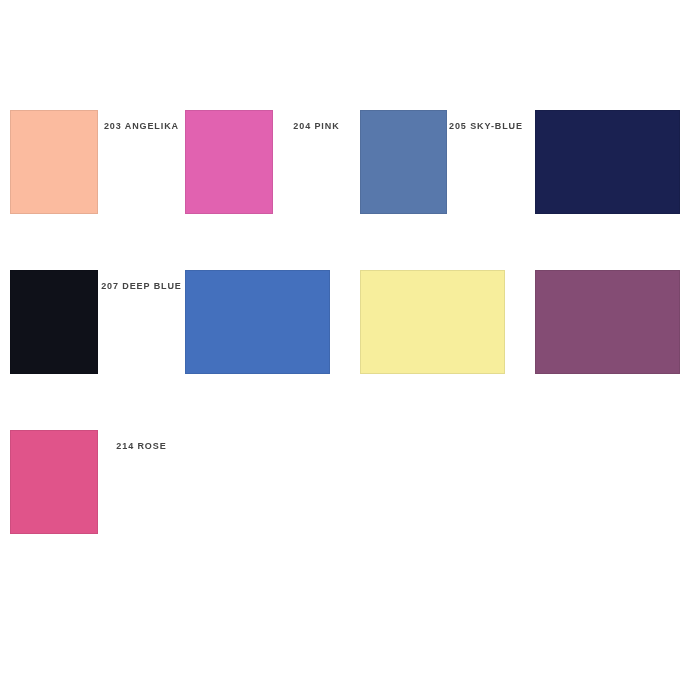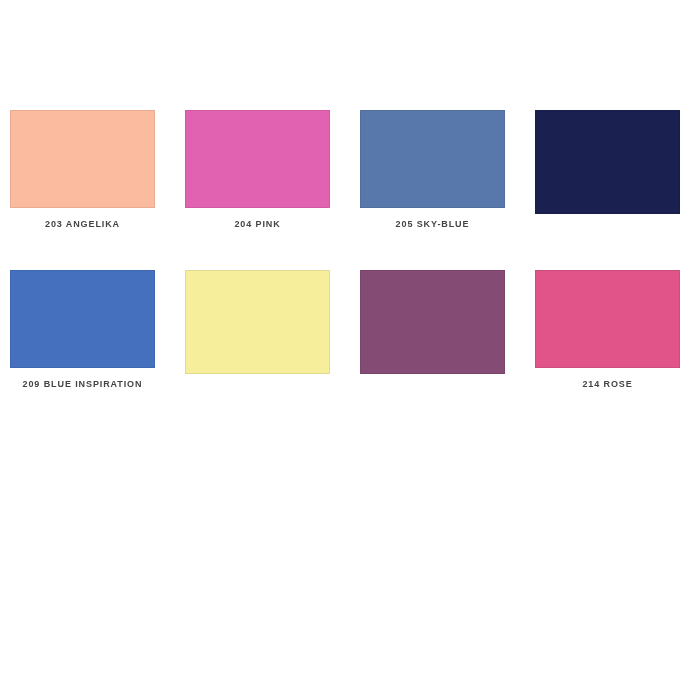--- a/index.html
+++ b/index.html
@@ -30,21 +30,21 @@
     grid-template-columns: repeat(4, 175px);
     grid-template-rows: repeat(3, 160px);
     justify-content: start;
     padding-left: 10px;
     box-sizing: border-box;
   }
   .swatch-cell {
     width: 175px;
     height: 120px;
     display: flex;
-    flex-direction: column;
+    flex-direction: row;
     align-items: flex-start;
     box-sizing: border-box;
   }
   .swatch-chip {
     width: 145px;
     height: 104px;
     box-sizing: border-box;
     border: 1px solid rgba(0, 0, 0, 0.08);
     display: block;
   }
@@ -81,22 +81,25 @@
         <div class="swatch-label">204 PINK</div>
       </div>
       <div class="swatch-cell">
         <div class="swatch-chip" style="background-color: rgb(88, 120, 171);"></div>
         <div class="swatch-label">205 SKY-BLUE</div>
       </div>
       <div class="swatch-cell">
         <div class="swatch-chip" style="background-color: rgb(26, 33, 81);"></div>
       </div>
       <div class="swatch-cell">
+        <div class="swatch-chip" style="background-color: rgb(15, 17, 25);"></div>
+        <div class="swatch-label">207 DEEP BLUE</div>
+      </div>
+      <div class="swatch-cell">
         <div class="swatch-chip" style="background-color: rgb(68, 112, 189);"></div>
-        <div class="swatch-label">209 BLUE INSPIRATION</div>
       </div>
       <div class="swatch-cell">
         <div class="swatch-chip" style="background-color: rgb(247, 238, 156);"></div>
       </div>
       <div class="swatch-cell">
         <div class="swatch-chip" style="background-color: rgb(132, 76, 116);"></div>
       </div>
       <div class="swatch-cell">
         <div class="swatch-chip" style="background-color: rgb(224, 84, 138);"></div>
         <div class="swatch-label">214 ROSE</div>

